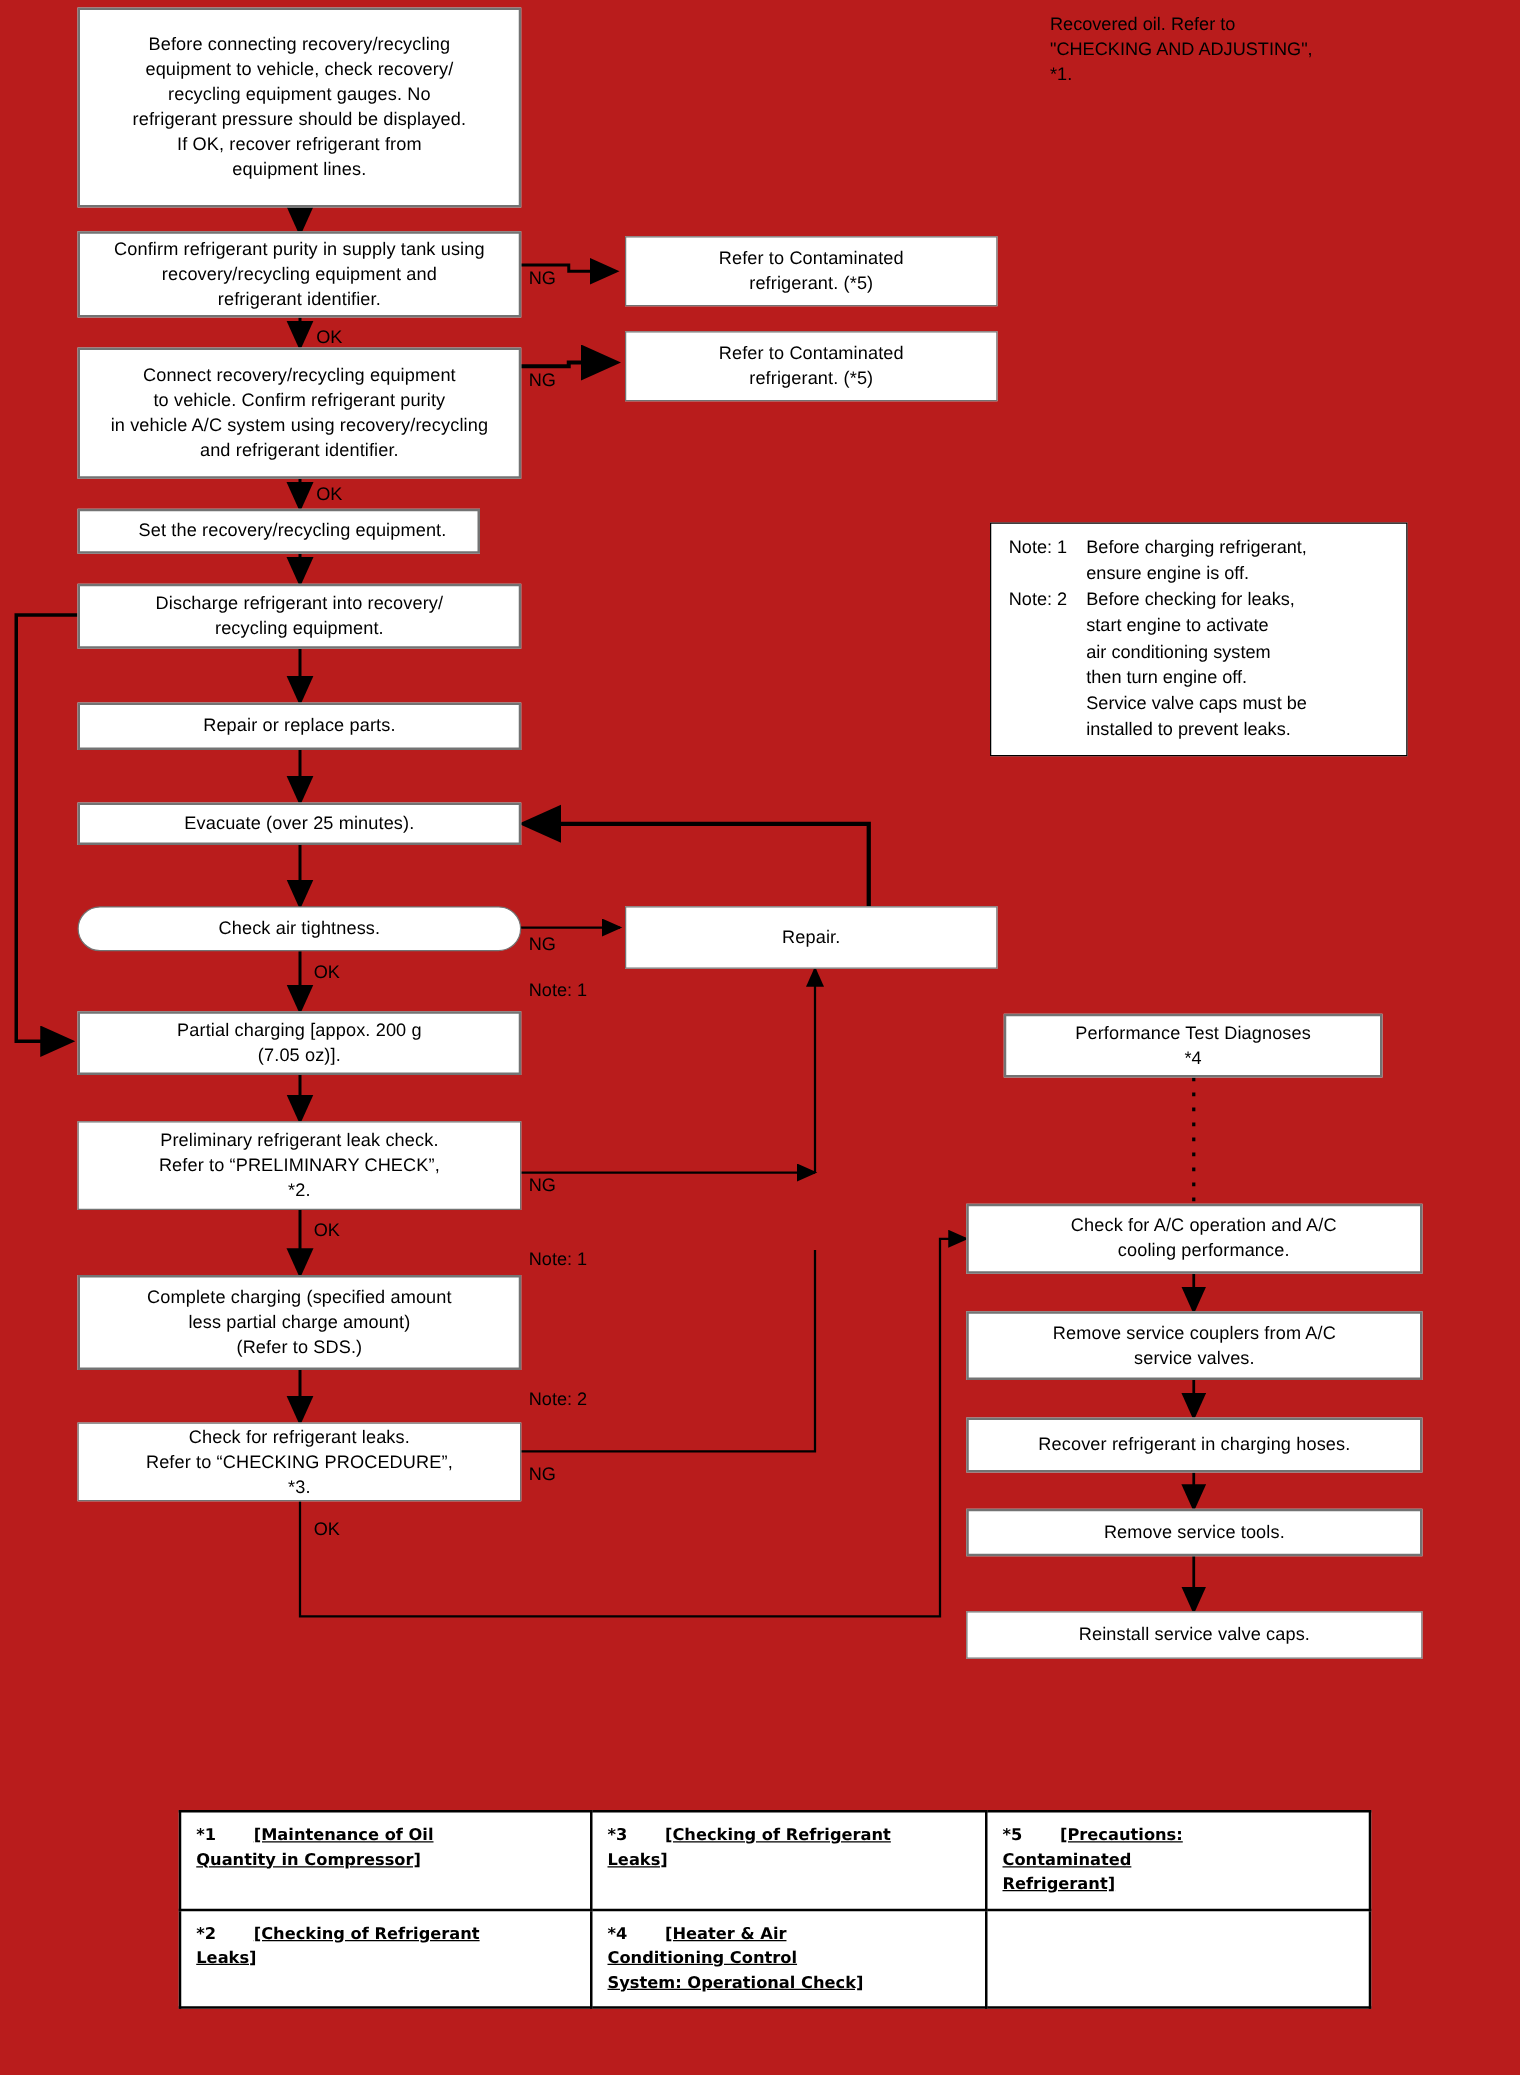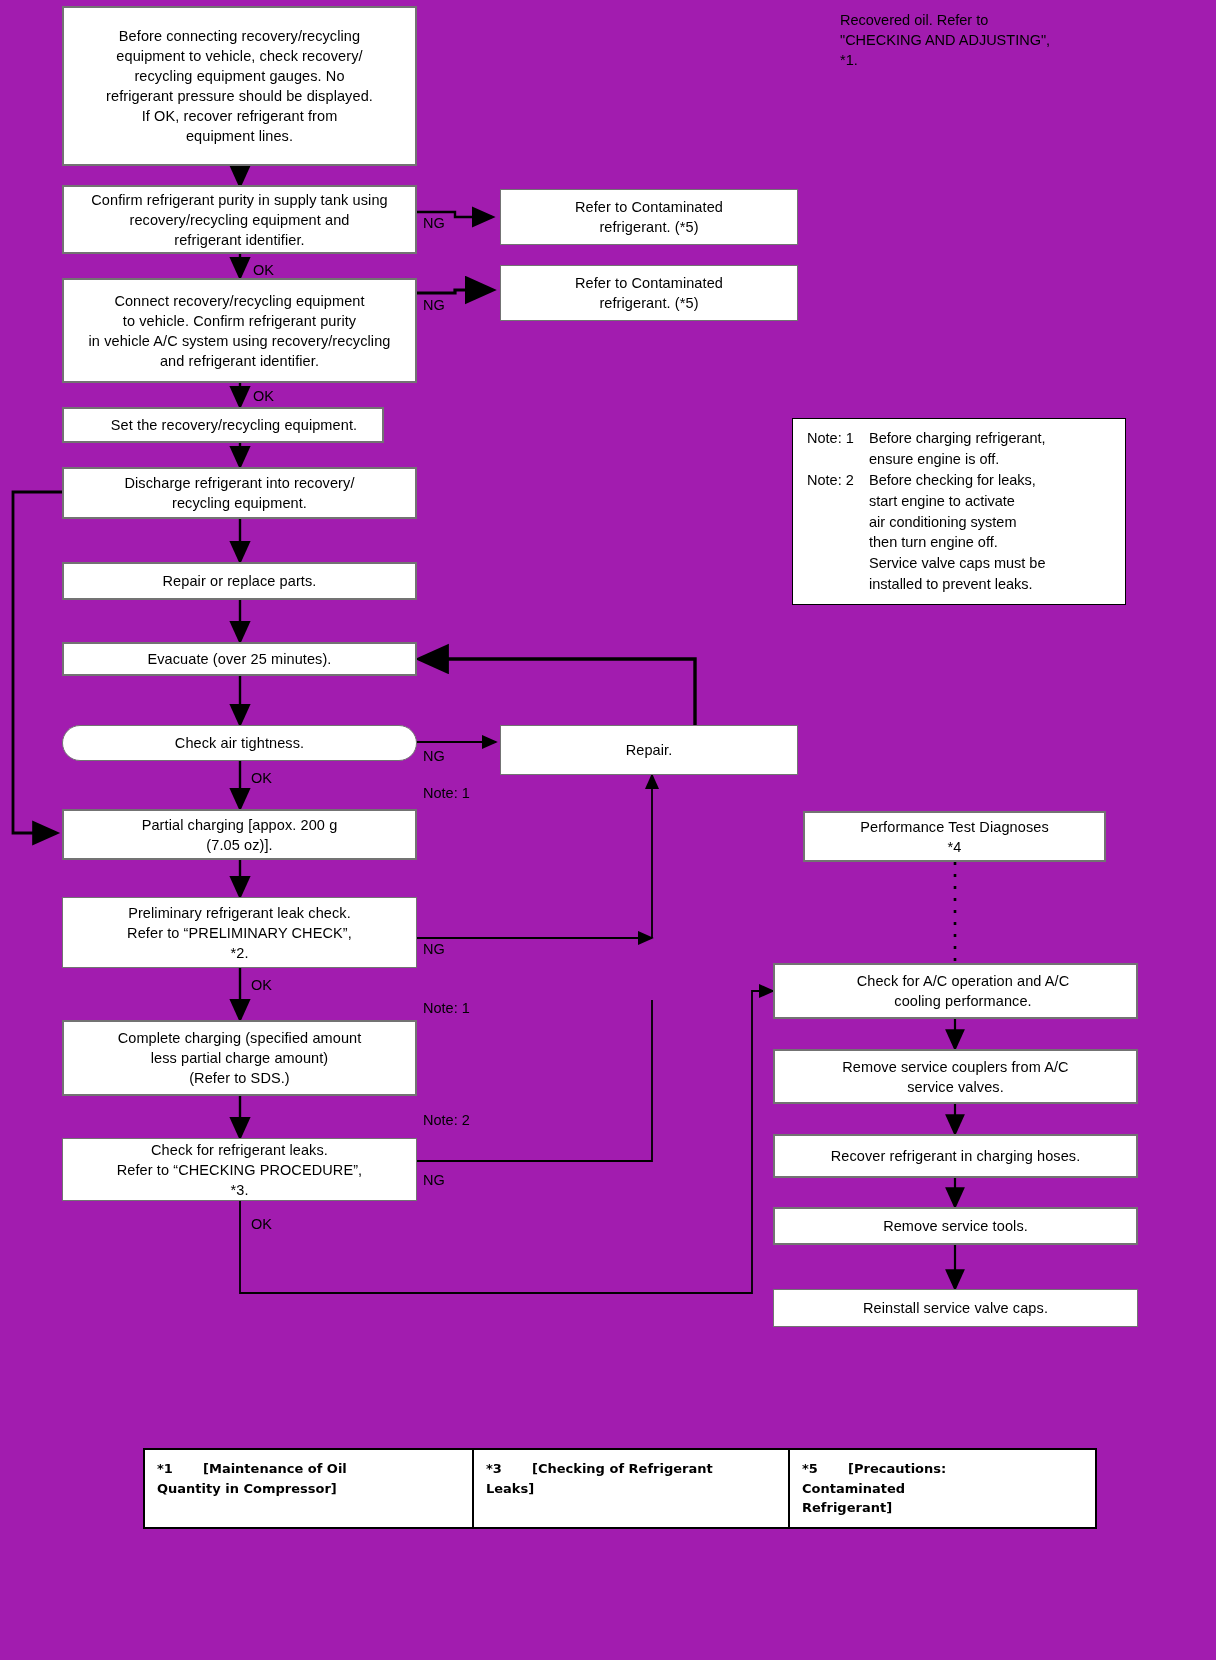--- a/index.html
+++ b/index.html
@@ -9,21 +9,21 @@
   }
   body {
     font-family: "Liberation Sans", sans-serif;
     color: #000000;
   }
   #page {
     position: relative;
     width: 1216px;
     height: 1660px;
     overflow: hidden;
-    background: #a21caf;
+    background: #b91c1c;
   }
   
   .box {
     position: absolute;
     box-sizing: border-box;
     border: 2px solid #737373;
     background: #fff;
     display: flex;
     align-items: center;
     justify-content: center;
@@ -64,20 +64,21 @@
   .noterow { display: flex; }
   .notekey { width: 62px; flex: 0 0 62px; }
   .notebody { white-space: pre-line; }
 
   
   .fntable {
     position: absolute;
     border-collapse: collapse;
     table-layout: fixed;
     background: #fff;
+    text-decoration: underline;
   }
   .fntable td {
     border: 2.2px solid #000;
     vertical-align: top;
     padding: 9px 10px 9px 12px;
     font-family: "DejaVu Sans", sans-serif;
     font-weight: bold;
     font-size: 13px;
     line-height: 1.5;
   }
@@ -272,16 +273,30 @@
       <td style="width:292px;margin-top:24px;">
         <span class="fn-marker">*3</span><span class="fn-text">[Checking of Refrigerant
 Leaks]</span>
       </td>
       <td style="width:283px;">
         <span class="fn-marker">*5</span><span class="fn-text">[Precautions:
 Contaminated
 Refrigerant]</span>
       </td>
     </tr>
+    <tr>
+      <td>
+        <span class="fn-marker">*2</span><span class="fn-text">[Checking of Refrigerant
+Leaks]</span>
+      </td>
+      <td>
+        <span class="fn-marker">*4</span><span class="fn-text">[Heater &amp; Air
+Conditioning Control
+System: Operational Check]</span>
+      </td>
+      <td>
+        <span class="fn-marker"></span><span class="fn-text"></span>
+      </td>
+    </tr>
   </tbody>
     </table>
 
 </div>
 
 </body></html>

